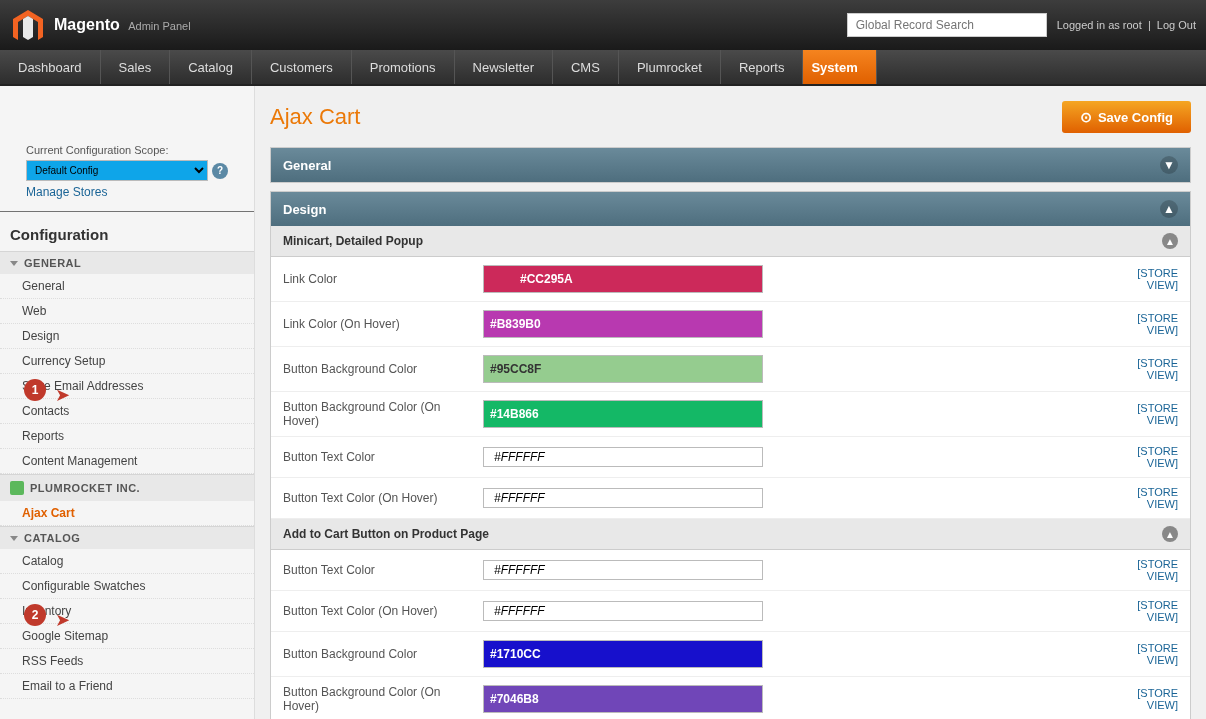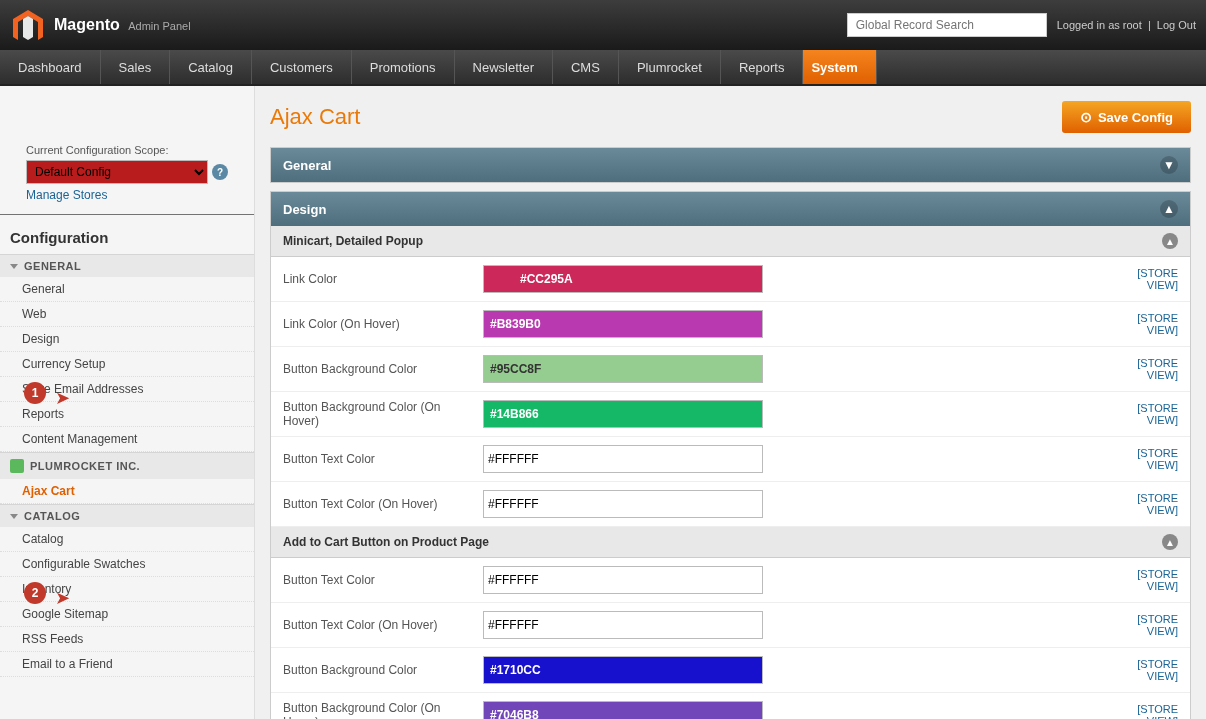--- a/index.html
+++ b/index.html
@@ -89,23 +89,23 @@
     }
     #scope-label { font-size: 11px; color: #555; margin-bottom: 4px; }
     #scope-select-wrapper {
       display: flex;
       align-items: center;
       gap: 4px;
     }
     #scope-select {
       flex: 1;
       padding: 3px 4px;
-      font-size: 12px;
+      font-size: 10px;
       border: 1px solid #bbb;
-      background: #b91c1c;
+      background: #0ea5e9;
     }
     #scope-help {
       width: 16px; height: 16px;
       background: #5b89a5;
       border-radius: 50%;
       display: flex; align-items: center; justify-content: center;
       color: #fff; font-size: 10px; font-weight: bold; cursor: pointer;
     }
     #manage-stores-link {
       display: block;
@@ -287,26 +287,27 @@
       width: 280px;
       border: 1px solid #bbb;
       display: flex;
       align-items: center;
       padding-left: 6px;
       font-size: 12px;
       color: #fff;
       font-weight: bold;
     }
     .text-field {
-      height: 28px;
+      height: 20px;
       width: 280px;
       border: 1px solid #bbb;
-      padding: 0 4px;
+      padding: 0 10px;
       font-size: 12px;
       background: #fff;
+      font-style: italic;
     }
 
     
     .annotation-circle {
       display: inline-flex;
       align-items: center;
       justify-content: center;
       width: 22px;
       height: 22px;
       background: #c0392b;
@@ -379,20 +380,21 @@
     <a class="sidebar-item">Web</a>
     <a class="sidebar-item">Design</a>
     <a class="sidebar-item">Currency Setup</a>
     <div style="position:relative; display:flex; align-items:center;">
       <a class="sidebar-item" style="flex:1;">Store Email Addresses</a>
       <div style="position:absolute; right:-12px; display:flex; align-items:center;">
         <span class="annotation-circle" style="right:220px; top:-8px;">1</span>
         <span style="position:absolute; right:196px; top:-3px; color:#c0392b; font-size:18px;">➤</span>
       </div>
     </div>
+    <a class="sidebar-item">Contacts</a>
     <a class="sidebar-item">Reports</a>
     <a class="sidebar-item">Content Management</a>
 
     <div class="plumrocket-label">
       <span class="plumrocket-icon"></span>
       PLUMROCKET INC.
     </div>
     <a class="sidebar-item active">Ajax Cart</a>
 
     <div class="sidebar-section-header expanded">

